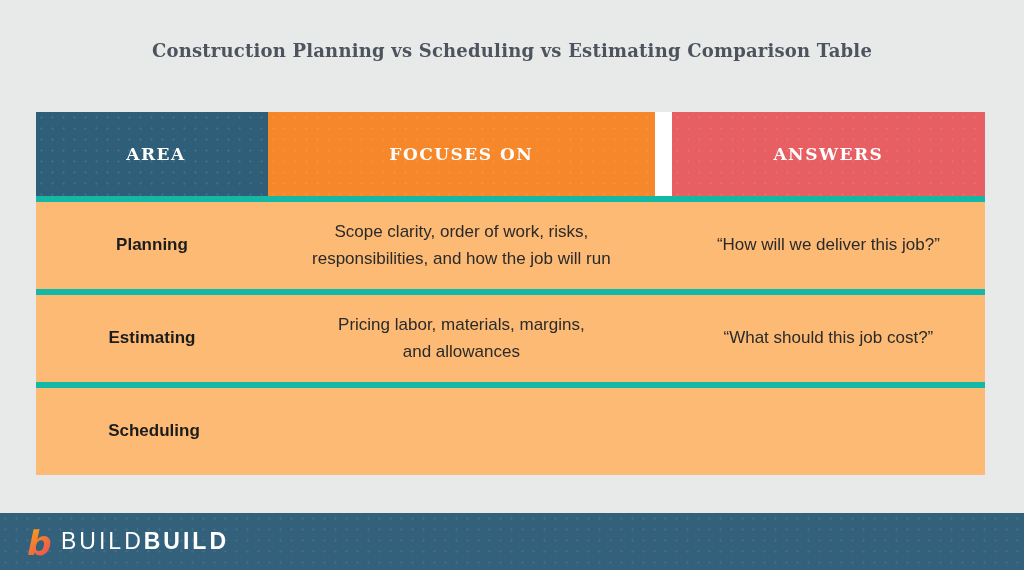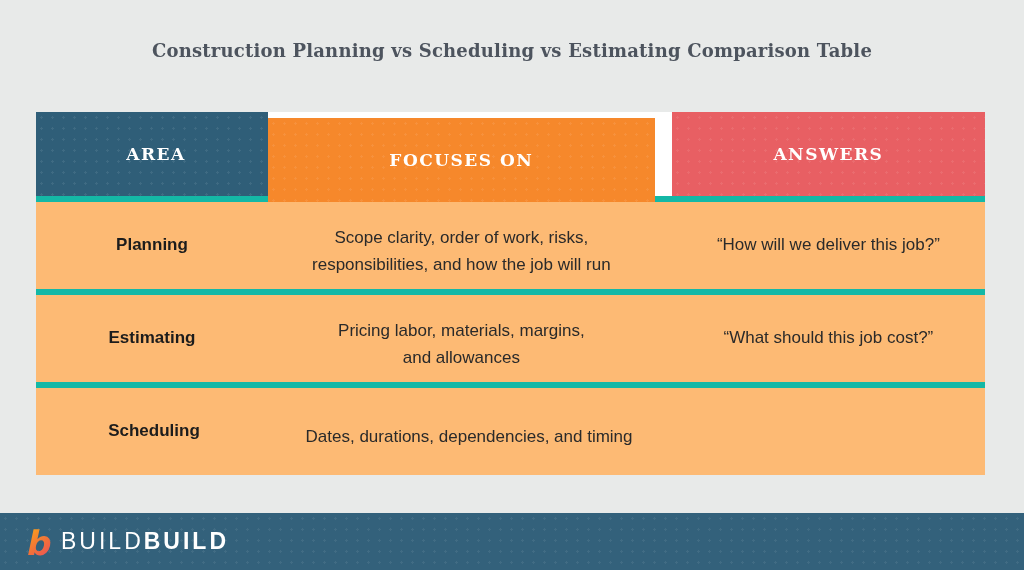--- a/index.html
+++ b/index.html
@@ -27,21 +27,21 @@
   
   .table-card {
     position: absolute;
     left: 36px;
     top: 112px;
     width: 949px;
     background: #ffffff;
   }
   .trow { display: flex; width: 100%; }
   .c1 { width: 24.87%; padding-left: 8px; }
-  .c2 { width: 41.52%; margin-top: 6px; }
+  .c2 { width: 41.52%; }
   .c3 { width: 33.61%; margin-left: 17px; }
 
   
   .thead { height: 84px; }
   .thead .cell {
     display: flex;
     align-items: center;
     justify-content: center;
     height: 100%;
     color: #ffffff;
@@ -114,21 +114,20 @@
 
   <div class="trow tbody-row">
     <div class="cell c1 area-cell">Estimating</div>
     <div class="cell c2">Pricing labor, materials, margins,
 and allowances</div>
     <div class="cell c3">“What should this job cost?”</div>
   </div>
 
   <div class="trow tbody-row">
     <div class="cell c1 area-cell">Scheduling</div>
-    <div class="cell c2">Dates, durations, dependencies, and timing</div>
   </div>
 </div>
 
 <div class="footer" style="background-color: rgb(51, 97, 123);">
   <div class="brand">
     <svg class="brand-icon" width="26" height="36" viewBox="0 0 26 36" aria-hidden="true">
       <defs>
         <linearGradient id="bgrad" x1="0.2" y1="0" x2="0.8" y2="1">
           <stop offset="0" stop-color="#f8a01c"></stop>
           <stop offset="0.55" stop-color="#f1703a"></stop>

